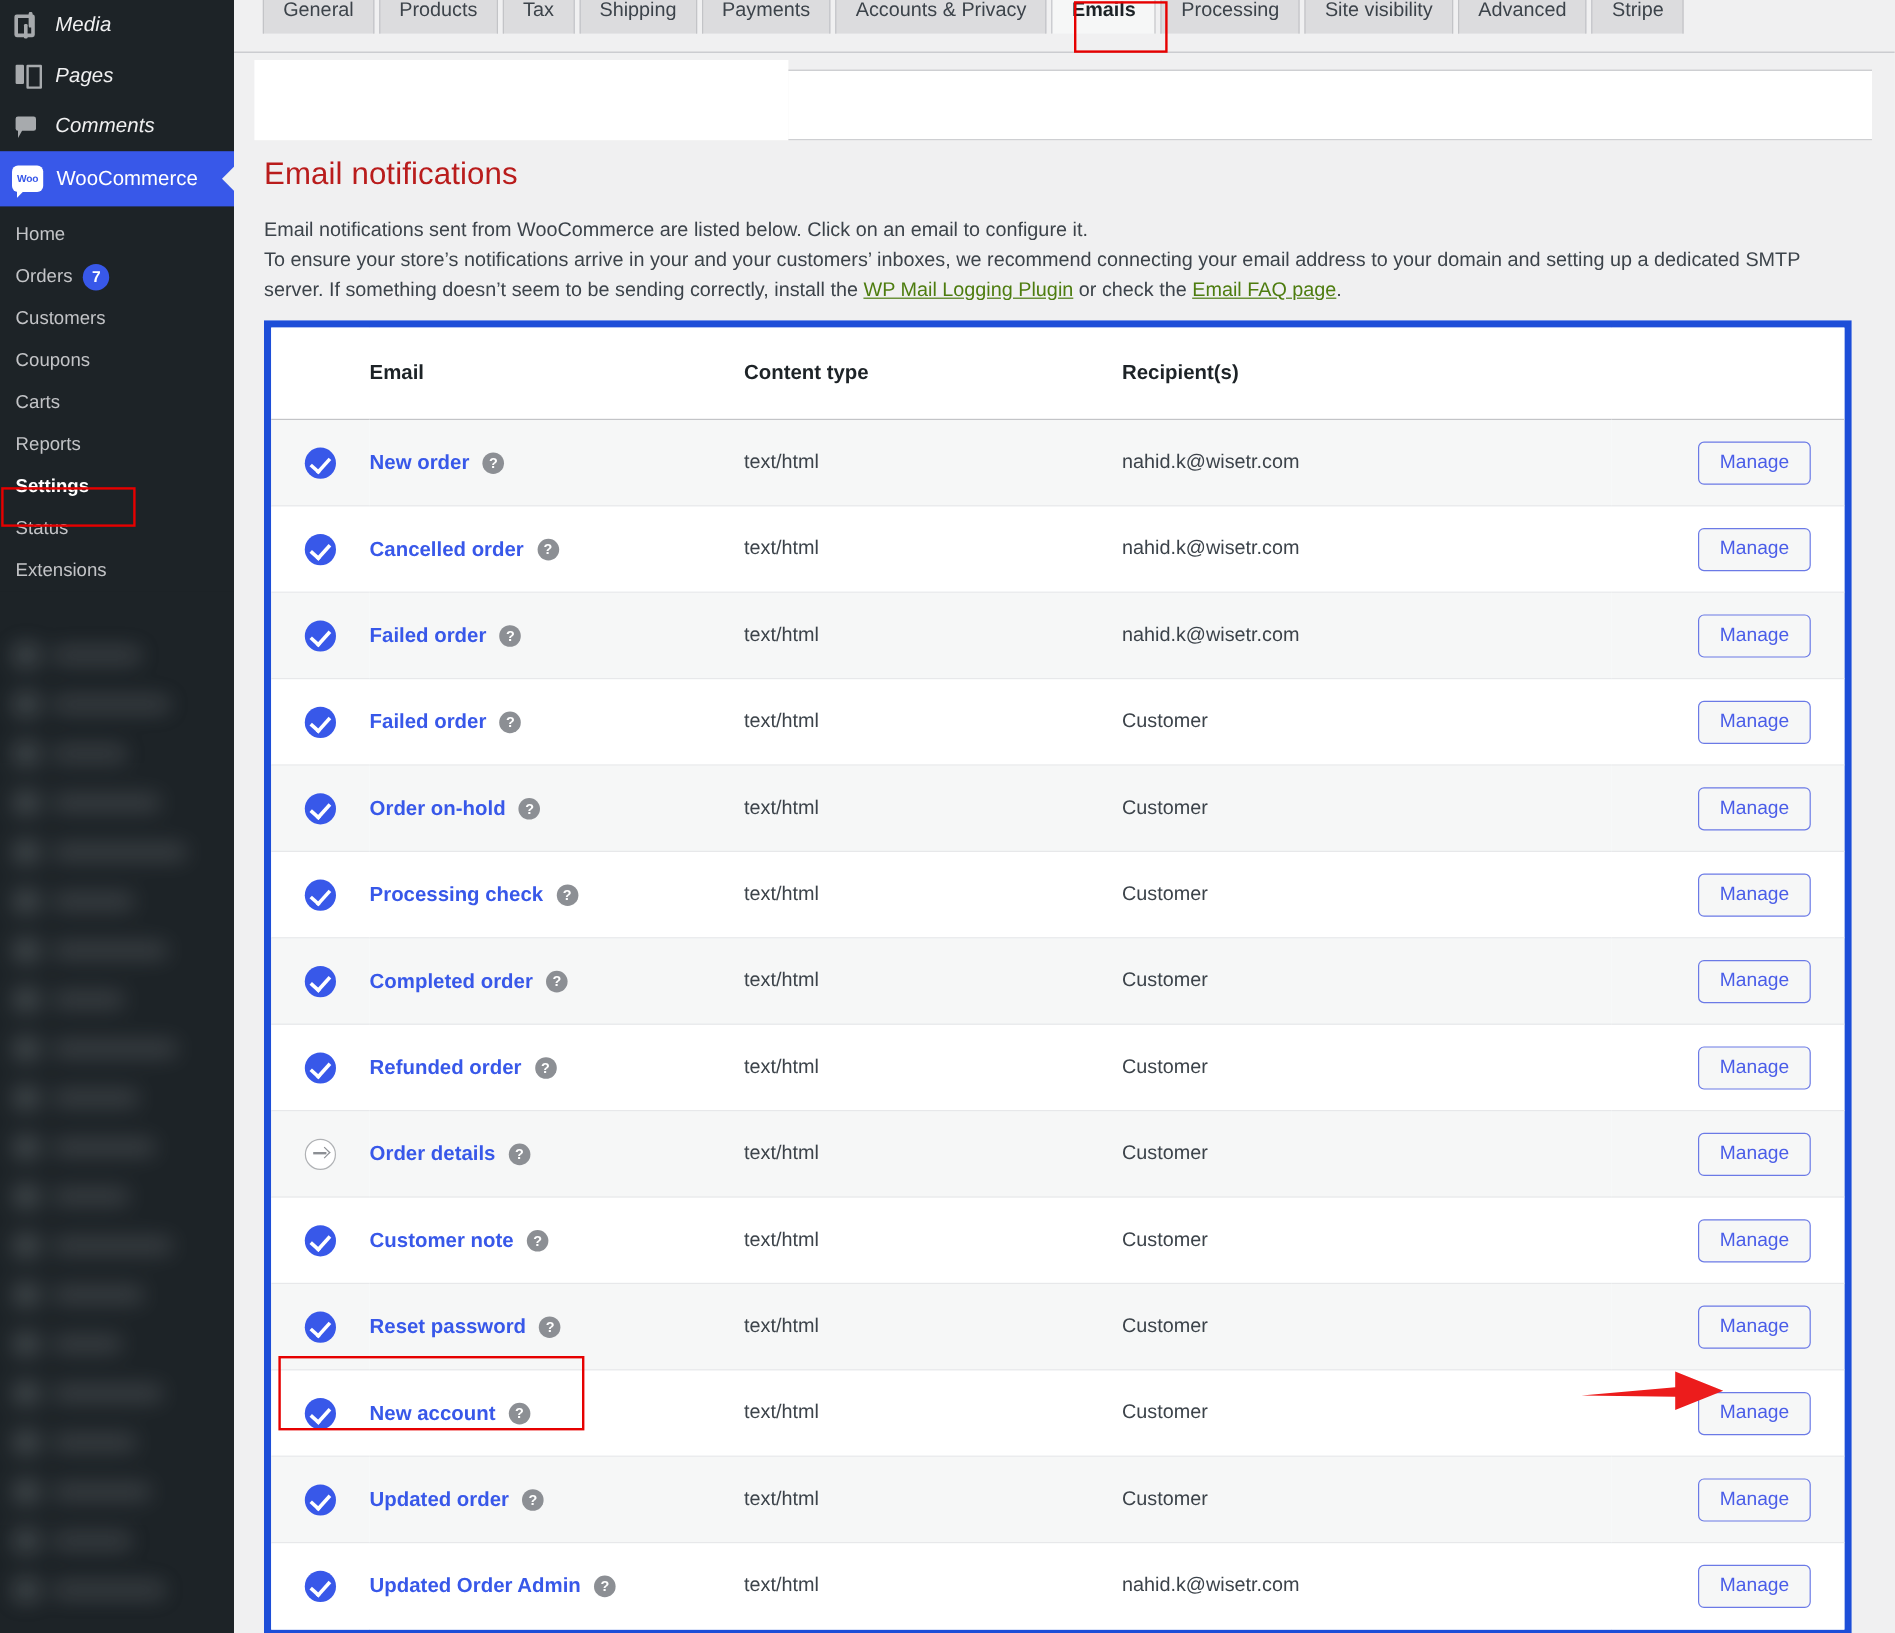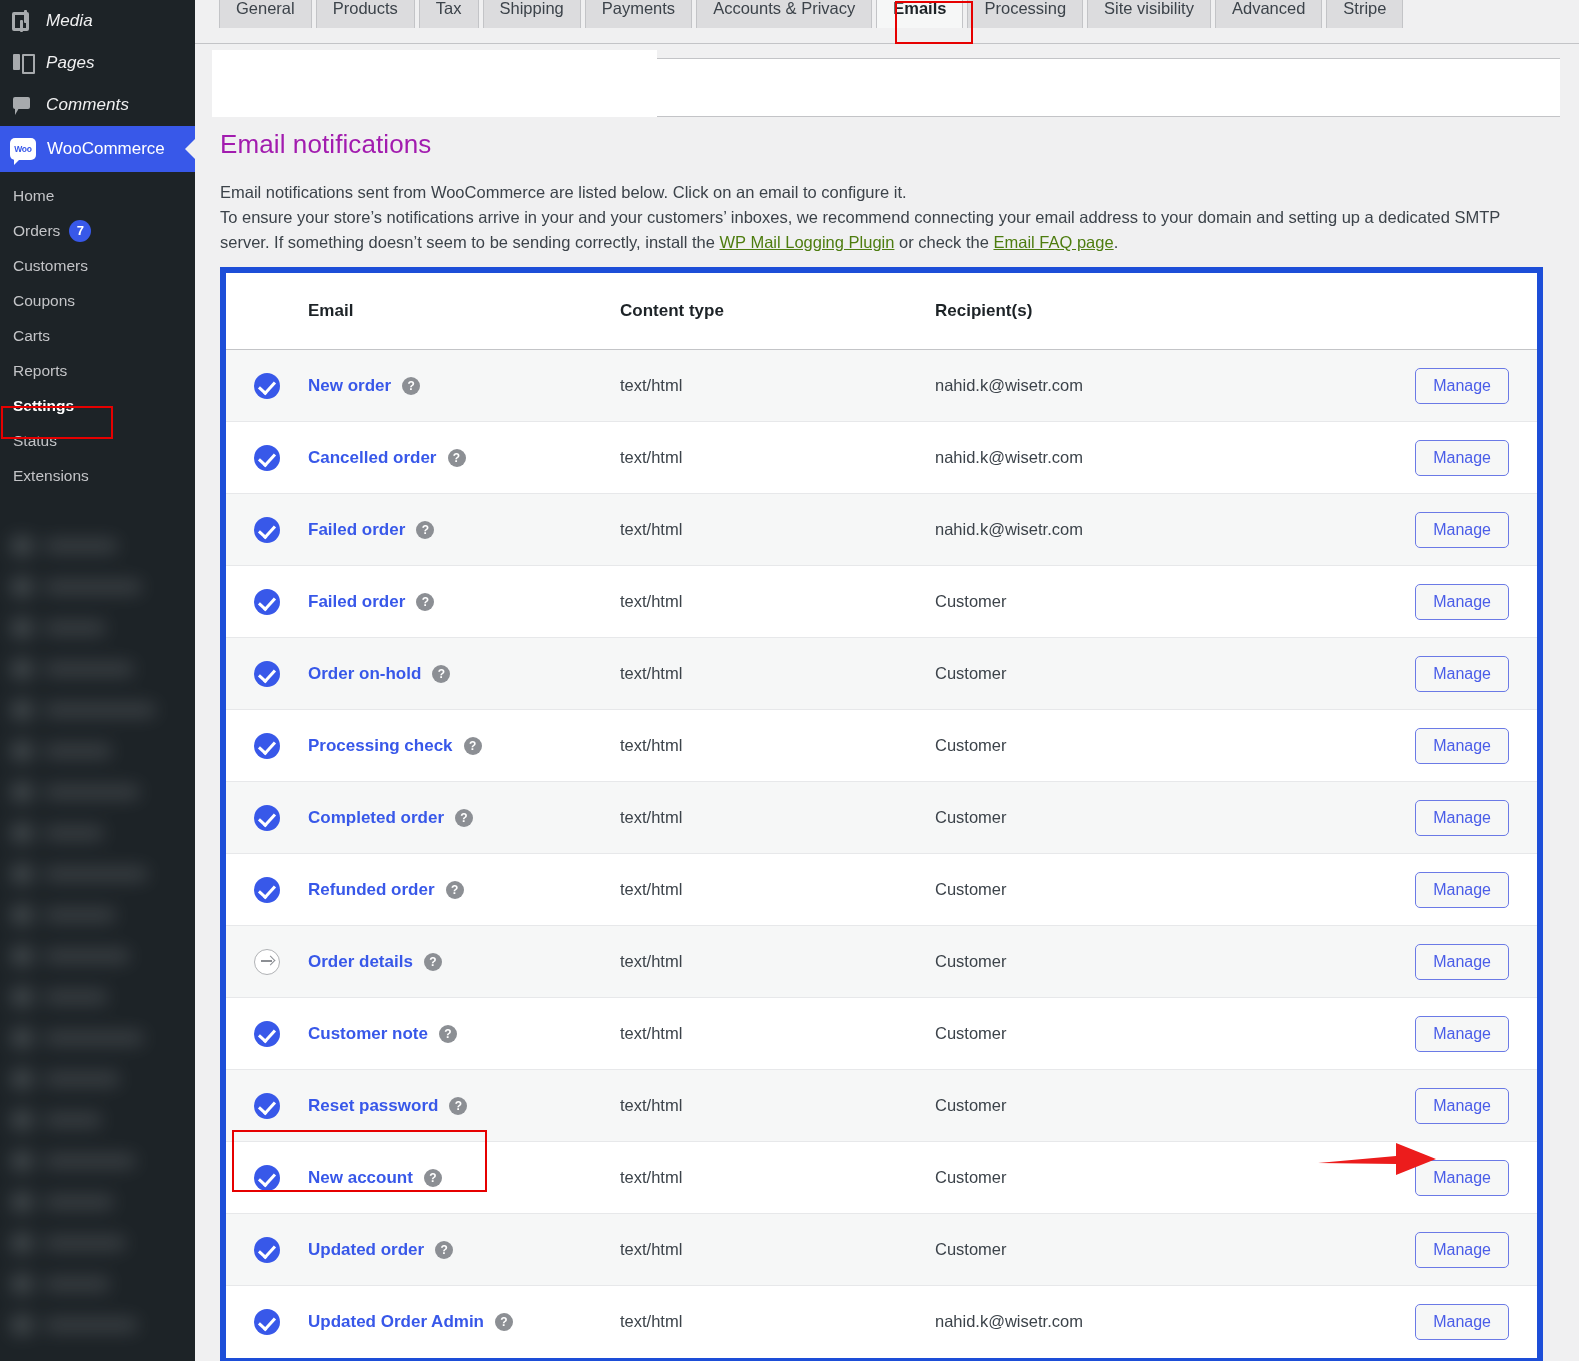--- a/index.html
+++ b/index.html
@@ -175,21 +175,21 @@
   }
 
   
   #content {
     position: absolute; left: 195px; top: 117px;
     width: 1384px; height: 1244px;
     background: #f0f0f1;
   }
   .page-title {
     margin: 12px 0 0 25px;
-    font-size: 26px; font-weight: 400; color: #a21caf;
+    font-size: 26px; font-weight: 400; color: #b91c1c;
     letter-spacing: .1px;
   }
   .page-desc {
     margin: 20px 0 0 25px;
     width: 1320px;
     font-size: 16.5px; color: #3c434a; line-height: 25px;
   }
   .page-desc a { color: #4d7c0f; text-decoration: underline; cursor: pointer; }
 
   

